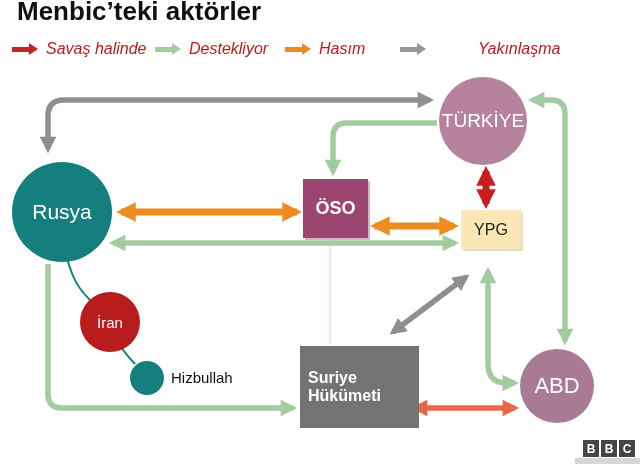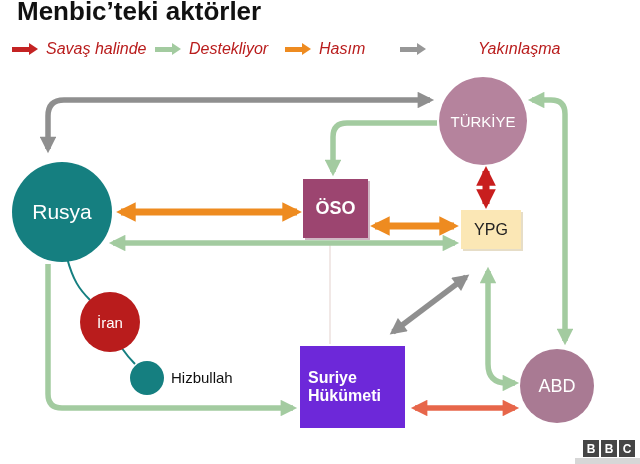--- a/index.html
+++ b/index.html
@@ -25,30 +25,30 @@
   .node{position:absolute;display:flex;align-items:center;justify-content:center;
         box-sizing:border-box;z-index:3;}
   .circle{border-radius:50%;}
   .node span{color:#fff;}
   .n-rusya{left:12px;top:162px;width:100px;height:100px;background:#157f80;}
   .n-rusya span{font-size:21px;}
   .n-iran{left:80px;top:292px;width:60px;height:60px;background:#b91c1c;}
   .n-iran span{font-size:15px;}
   .n-hizbullah{left:130px;top:361px;width:34px;height:34px;background:#157f80;}
   .n-turkiye{left:439px;top:77px;width:88px;height:88px;background:#b5839d;}
-  .n-turkiye span{font-size:15px;}
+  .n-turkiye span{font-size:19px;}
   .n-abd{left:520px;top:349px;width:74px;height:74px;background:#a97a93;}
-  .n-abd span{font-size:18px;}
+  .n-abd span{font-size:22px;}
   .n-oso{left:303px;top:179px;width:65px;height:59px;background:#9c4570;
          box-shadow:2px 2px 0 rgba(120,50,85,.35);}
   .n-oso span{font-size:18px;font-weight:bold;}
   .n-ypg{left:461px;top:210px;width:60px;height:39px;background:#fbe7b5;
          box-shadow:2px 2px 0 rgba(200,180,130,.45);}
   .n-ypg span{color:#222;font-size:16px;}
-  .n-suriye{left:300px;top:346px;width:105px;height:82px;background:#6d28d9;
+  .n-suriye{left:300px;top:346px;width:119px;height:82px;background:#737373;
             justify-content:flex-start;}
   .n-suriye span{font-size:16px;font-weight:bold;line-height:1.15;padding-left:8px;}
   .hizbullah-label{position:absolute;left:171px;top:369px;font-size:15px;
                    color:#111;z-index:3;}
 
   
   svg.edges{position:absolute;left:0;top:0;z-index:1;}
 
   
   .bbc{position:absolute;left:583px;top:440px;display:flex;gap:2px;z-index:4;}

